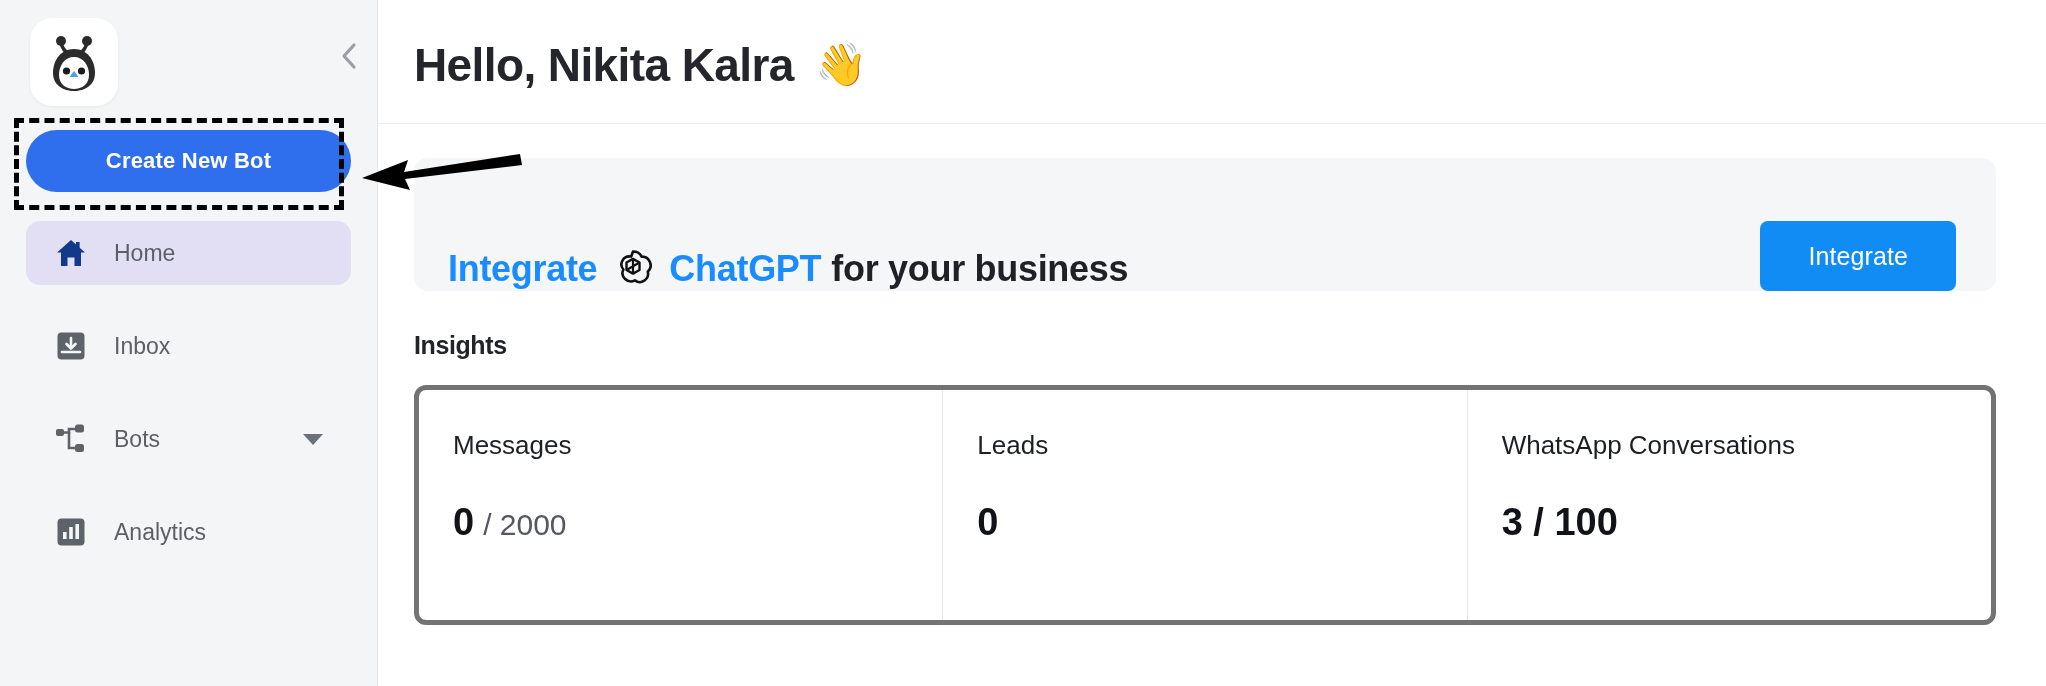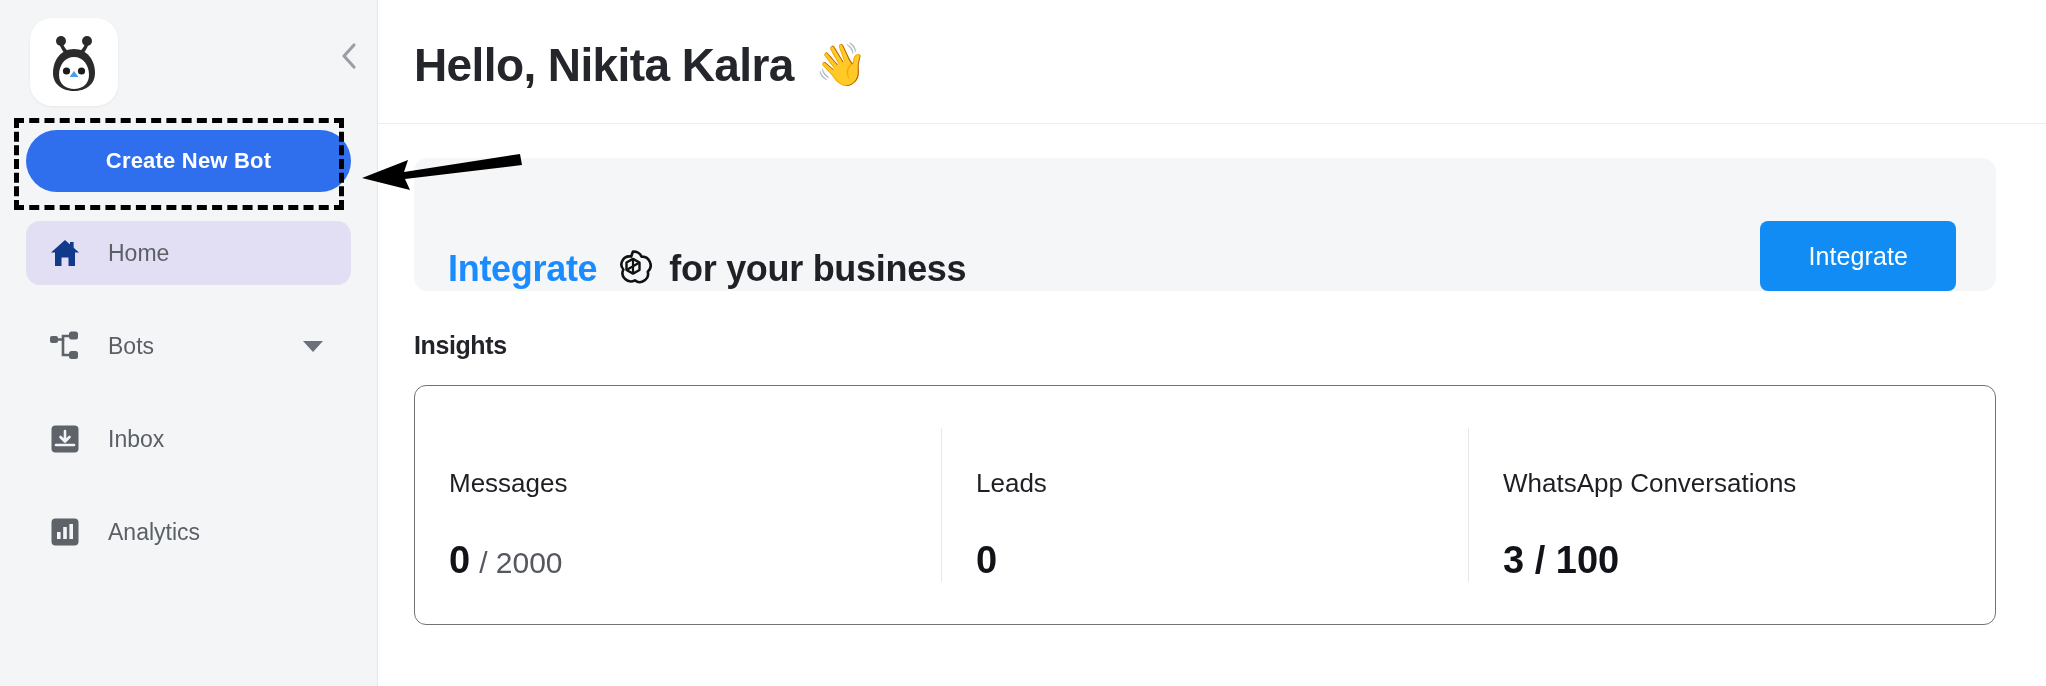--- a/index.html
+++ b/index.html
@@ -69,21 +69,21 @@
     pointer-events: none;
   }
 
   .nav { margin-top: 22px; }
   .nav-item {
     height: 64px;
     margin: 12px 26px;
     border-radius: 14px;
     display: flex;
     align-items: center;
-    padding-left: 22px;
+    padding-left: 28px;
     color: #5b5f66;
     font-size: 23px;
     cursor: pointer;
     position: relative;
   }
   .nav-item + .nav-item { margin-top: 29px; }
   .nav-item.active {
     background: #e2dff4;
   }
   .nav-icon {
@@ -166,27 +166,26 @@
   .insights-title {
     margin: 40px 0 0 36px;
     font-size: 25px;
     font-weight: bold;
     color: #22242a;
     letter-spacing: -.4px;
   }
 
   .cards {
     margin: 25px 50px 0 36px;
-    border: 1px solid #737373;
+    border: 5px solid #737373;
     border-radius: 12px;
     display: flex;
     height: 240px;
     overflow: hidden;
     background: #fff;
-    align-items: center;
   }
   .card {
     flex: 1 1 0;
     padding: 40px 0 0 34px;
     border-right: 1px solid #e6e8ec;
   }
   .card:last-child { border-right: none; }
   .card-label {
     font-size: 26px;
     color: #1d1f24;
@@ -256,41 +255,41 @@
           <svg width="32" height="32" viewBox="0 0 32 32">
             <path d="M16 3 L30 15.5 L26 15.5 L26 29 L19.5 29 L19.5 20.5 L12.5 20.5 L12.5 29 L6 29 L6 15.5 L2 15.5 Z" fill="#123a8a"></path>
             <rect x="21" y="5" width="3.6" height="6" fill="#123a8a"></rect>
           </svg>
         </span>
         <span class="nav-label">Home</span>
       </div>
 
       <div class="nav-item">
         <span class="nav-icon">
+          <svg width="30" height="30" viewBox="0 0 30 30">
+            <rect x="1.5" y="1.5" width="27" height="27" rx="4" fill="#5e6369"></rect>
+            <path d="M15 7 L15 17 M10.5 13 L15 17.5 L19.5 13" stroke="#f4f5f7" stroke-width="2.6" fill="none" stroke-linecap="round" stroke-linejoin="round"></path>
+            <path d="M6 21 H24" stroke="#f4f5f7" stroke-width="2.6" stroke-linecap="round"></path>
+          </svg>
+        </span>
+        <span class="nav-label">Inbox</span>
+      </div>
+
+      <div class="nav-item">
+        <span class="nav-icon">
           <svg width="32" height="32" viewBox="0 0 32 32">
             <rect x="1" y="6" width="8" height="7" rx="2" fill="#5e6369"></rect>
             <rect x="20" y="1.5" width="9" height="8" rx="2.5" fill="#5e6369"></rect>
             <rect x="20" y="21" width="9" height="8" rx="2.5" fill="#5e6369"></rect>
             <path d="M9 9.5 H14 V6 H20" stroke="#5e6369" stroke-width="2.6" fill="none"></path>
             <path d="M14 9.5 V25 H20" stroke="#5e6369" stroke-width="2.6" fill="none"></path>
           </svg>
         </span>
         <span class="nav-label">Bots</span>
         <span class="nav-caret"></span>
-      </div>
-
-      <div class="nav-item">
-        <span class="nav-icon">
-          <svg width="30" height="30" viewBox="0 0 30 30">
-            <rect x="1.5" y="1.5" width="27" height="27" rx="4" fill="#5e6369"></rect>
-            <path d="M15 7 L15 17 M10.5 13 L15 17.5 L19.5 13" stroke="#f4f5f7" stroke-width="2.6" fill="none" stroke-linecap="round" stroke-linejoin="round"></path>
-            <path d="M6 21 H24" stroke="#f4f5f7" stroke-width="2.6" stroke-linecap="round"></path>
-          </svg>
-        </span>
-        <span class="nav-label">Inbox</span>
       </div>
 
       <div class="nav-item">
         <span class="nav-icon">
           <svg width="30" height="30" viewBox="0 0 30 30">
             <rect x="1.5" y="1.5" width="27" height="27" rx="4" fill="#5e6369"></rect>
             <rect x="7" y="15" width="3.6" height="7" fill="#f4f5f7"></rect>
             <rect x="13.2" y="10" width="3.6" height="12" fill="#f4f5f7"></rect>
             <rect x="19.4" y="7" width="3.6" height="15" fill="#f4f5f7"></rect>
           </svg>
@@ -313,20 +312,21 @@
     <section class="banner">
       <div class="banner-text">
         <span class="accent">Integrate</span>
         <span class="oai-mark">
           <svg width="44" height="44" viewBox="0 0 44 44">
             <path d="M22 4.5 C26 4.5 29.2 6.6 30.6 9.6 C34.2 9.4 37.4 11.5 38.8 14.8 C40.4 18.4 39.4 22.3 36.8 24.6 C37.6 28 36.3 31.7 33.2 33.7 C30.2 35.7 26.5 35.4 23.9 33.4 C20.7 35 16.8 34.5 14.1 32 C11.3 29.4 10.8 25.6 12.4 22.5 C10.2 20 9.8 16.3 11.6 13.3 C13.4 10.3 16.9 8.9 20.1 9.6 C20.6 8.6 21.2 6.3 22 4.5 Z" fill="none" stroke="#111111" stroke-width="2.6" stroke-linejoin="round"></path>
             <path d="M15.5 15.5 L22 11.9 L28.5 15.5 L28.5 23 L22 26.6 L15.5 23 Z" fill="none" stroke="#111111" stroke-width="2.4" stroke-linejoin="round"></path>
             <path d="M22 11.9 L22 19.3 M28.5 15.5 L22 19.3 M22 19.3 L22 26.6 M15.5 23 L22 19.3" stroke="#111111" stroke-width="2.2" fill="none"></path>
           </svg>
         </span>
+        <span class="accent">ChatGPT</span>
         <span>for your business</span>
       </div>
       <button class="integrate-btn">Integrate</button>
     </section>
 
     <h2 class="insights-title">Insights</h2>
 
     <section class="cards">
 
       <div class="card">

